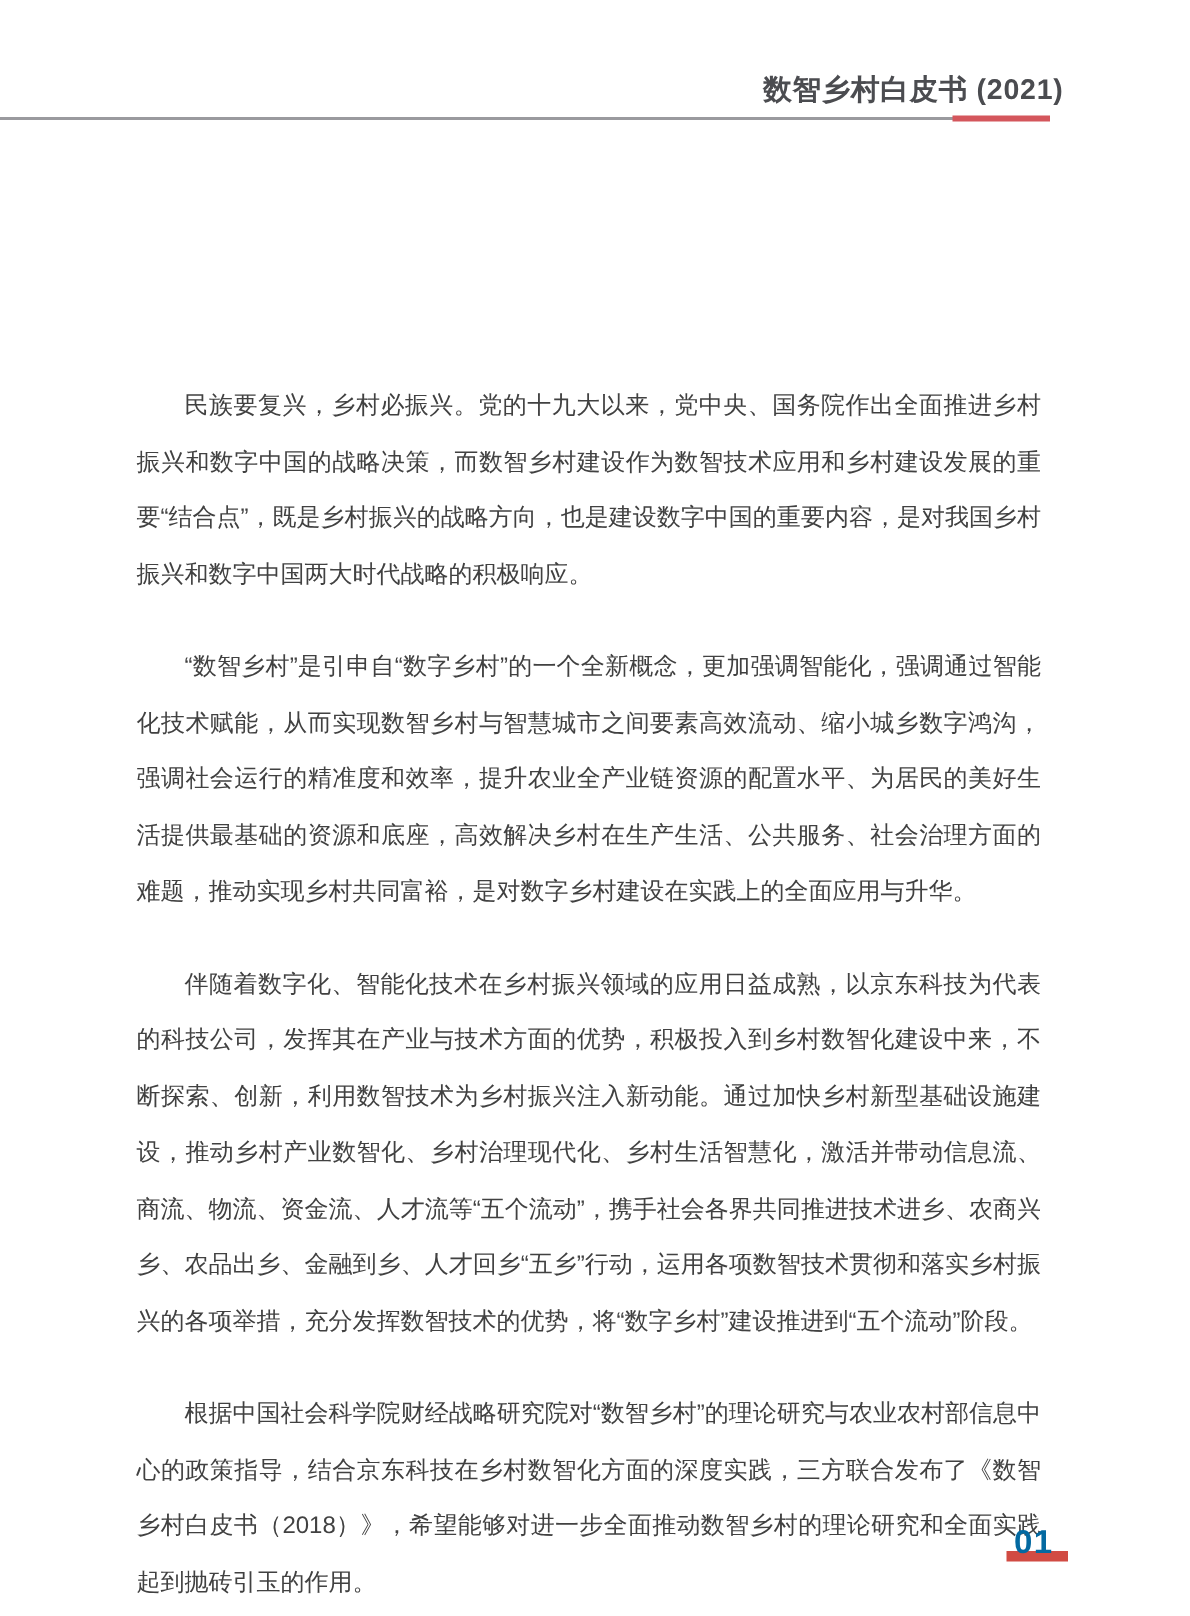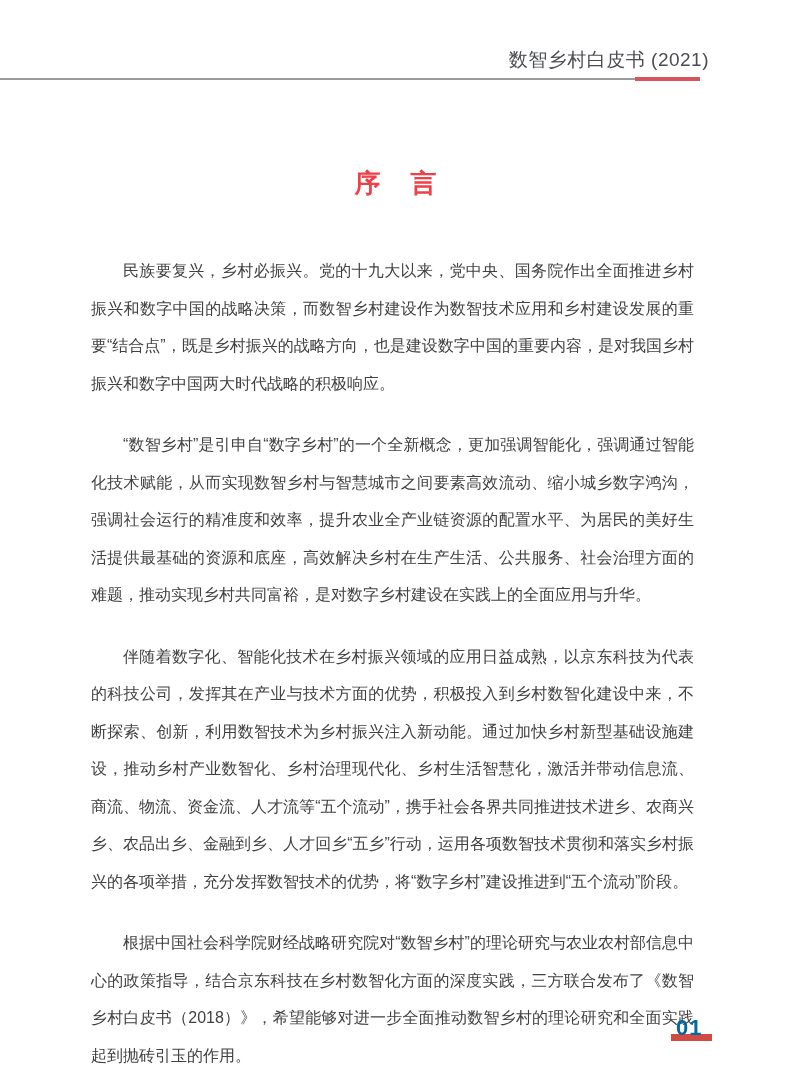--- a/index.html
+++ b/index.html
@@ -14,21 +14,21 @@
     background: #ffffff;
     font-family: "Liberation Sans", "DejaVu Sans", sans-serif;
     overflow: hidden;
   }
   
   .header-title {
     position: absolute;
     top: 47px;
     right: 84px;
     font-size: 19px;
-    font-weight: normal;
+    font-weight: bold;
     color: #4b4c50;
     letter-spacing: 0.5px;
     white-space: nowrap;
   }
   .rule-gray {
     position: absolute;
     top: 78px;
     left: 0;
     width: 637px;
     height: 2px;
@@ -98,21 +98,20 @@
 </style>
 </head>
 <body>
 
 <div class="page">
 
   <div class="header-title">数智乡村白皮书 (2021)</div>
   <div class="rule-gray"></div>
   <div class="rule-red"></div>
 
-  <h1 class="doc-title">序　言</h1>
 
   <div class="body-block">
     <p>民族要复兴，乡村必振兴。党的十九大以来，党中央、国务院作出全面推进乡村振兴和数字中国的战略决策，而数智乡村建设作为数智技术应用和乡村建设发展的重要“结合点”，既是乡村振兴的战略方向，也是建设数字中国的重要内容，是对我国乡村振兴和数字中国两大时代战略的积极响应。</p>
     <p>“数智乡村”是引申自“数字乡村”的一个全新概念，更加强调智能化，强调通过智能化技术赋能，从而实现数智乡村与智慧城市之间要素高效流动、缩小城乡数字鸿沟，强调社会运行的精准度和效率，提升农业全产业链资源的配置水平、为居民的美好生活提供最基础的资源和底座，高效解决乡村在生产生活、公共服务、社会治理方面的难题，推动实现乡村共同富裕，是对数字乡村建设在实践上的全面应用与升华。</p>
     <p>伴随着数字化、智能化技术在乡村振兴领域的应用日益成熟，以京东科技为代表的科技公司，发挥其在产业与技术方面的优势，积极投入到乡村数智化建设中来，不断探索、创新，利用数智技术为乡村振兴注入新动能。通过加快乡村新型基础设施建设，推动乡村产业数智化、乡村治理现代化、乡村生活智慧化，激活并带动信息流、商流、物流、资金流、人才流等“五个流动”，携手社会各界共同推进技术进乡、农商兴乡、农品出乡、金融到乡、人才回乡“五乡”行动，运用各项数智技术贯彻和落实乡村振兴的各项举措，充分发挥数智技术的优势，将“数字乡村”建设推进到“五个流动”阶段。</p>
     <p>根据中国社会科学院财经战略研究院对“数智乡村”的理论研究与农业农村部信息中心的政策指导，结合京东科技在乡村数智化方面的深度实践，三方联合发布了《数智乡村白皮书（2018）》，希望能够对进一步全面推动数智乡村的理论研究和全面实践起到抛砖引玉的作用。</p>
 
   </div>
 
   <div class="pn-wrap">

